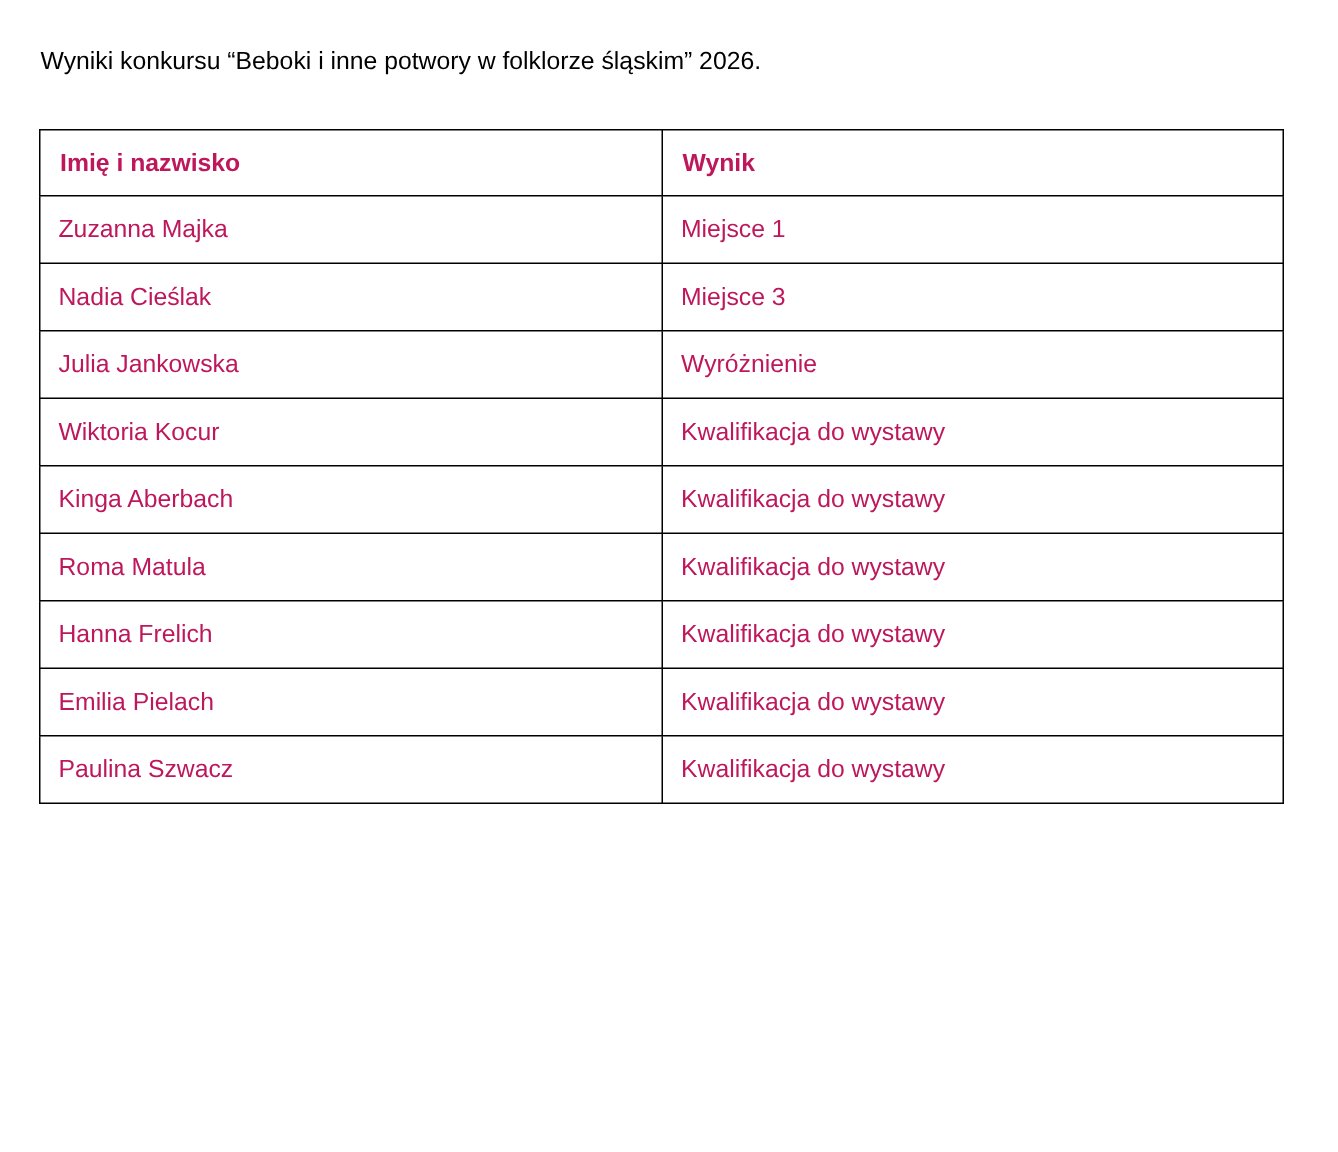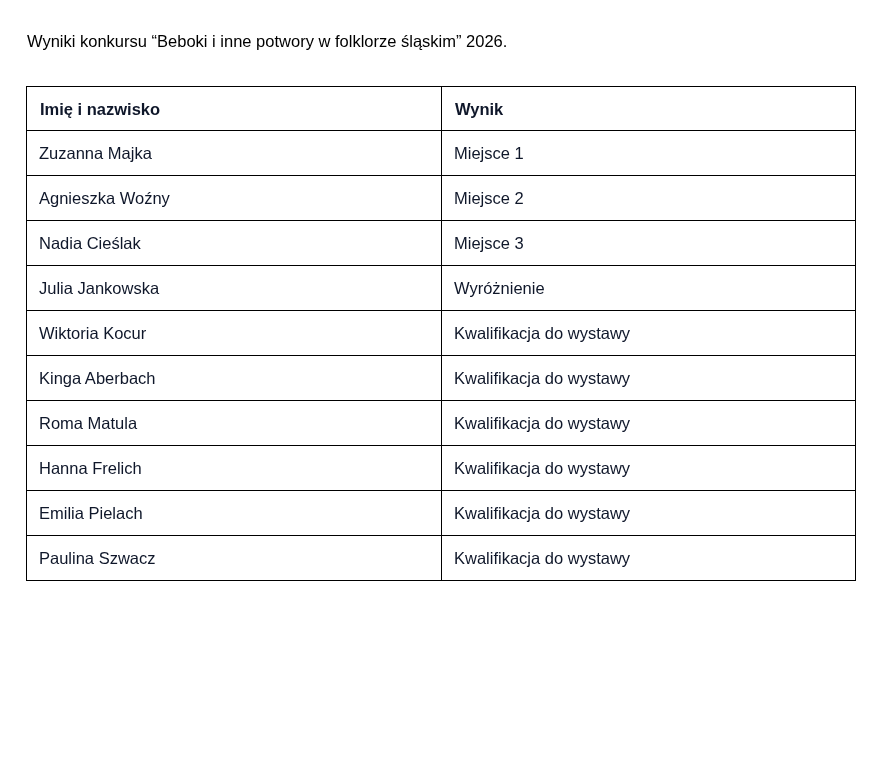--- a/index.html
+++ b/index.html
@@ -44,21 +44,21 @@
   .results-table col.col-result { width: 414px; }
   .results-table th,
   .results-table td {
     border: 1.4px solid #000000;
     text-align: left;
     vertical-align: middle;
     padding: 0 0 0 13px;
     height: 44px;
     font-size: 16.5px;
     line-height: 22px;
-    color: #0f172a;
+    color: #be185d;
     overflow: hidden;
     white-space: nowrap;
   }
   .results-table th {
     font-weight: bold;
     height: 43px;
   }
   .results-table td {
     font-weight: normal;
     padding-left: 12px;
@@ -79,24 +79,20 @@
     <thead>
       <tr>
         <th>Imię i nazwisko</th>
         <th>Wynik</th>
       </tr>
     </thead>
     <tbody id="table-body">
         <tr>
           <td>Zuzanna Majka</td>
           <td>Miejsce 1</td>
-        </tr>
-        <tr>
-          <td>Agnieszka Woźny</td>
-          <td>Miejsce 2</td>
         </tr>
         <tr>
           <td>Nadia Cieślak</td>
           <td>Miejsce 3</td>
         </tr>
         <tr>
           <td>Julia Jankowska</td>
           <td>Wyróżnienie</td>
         </tr>
         <tr>

